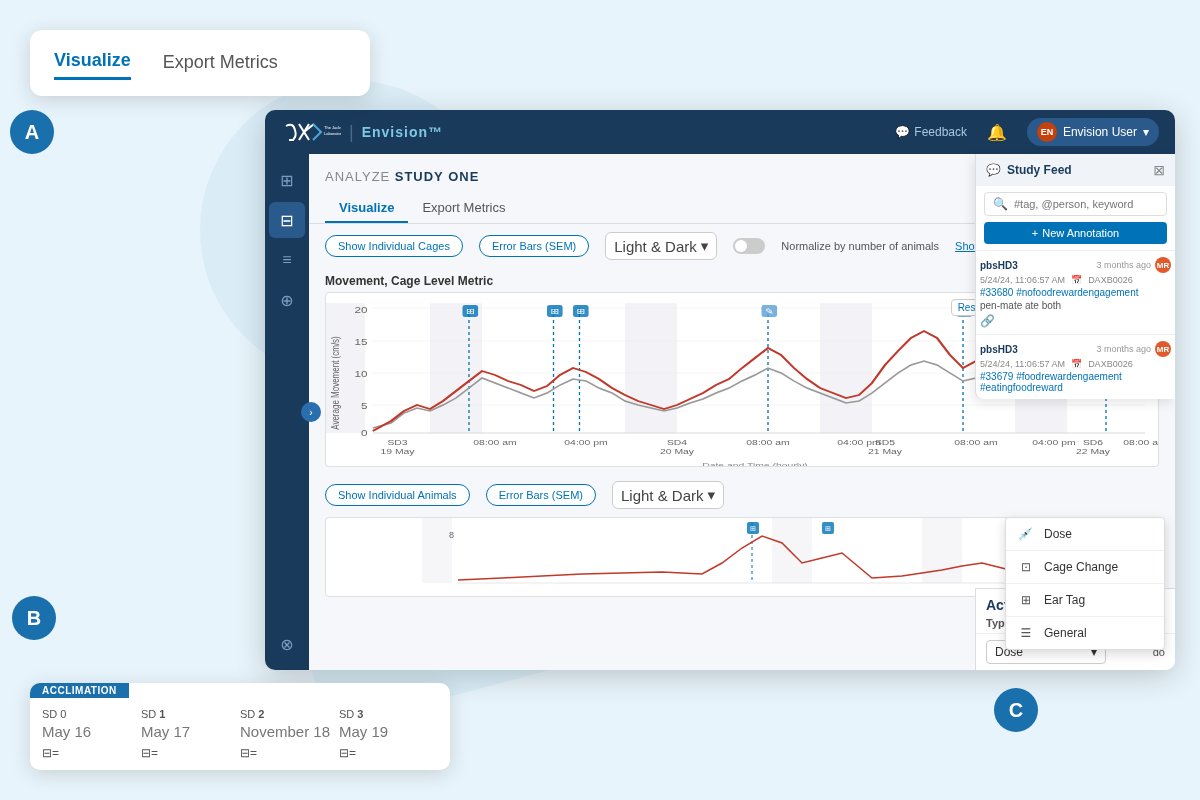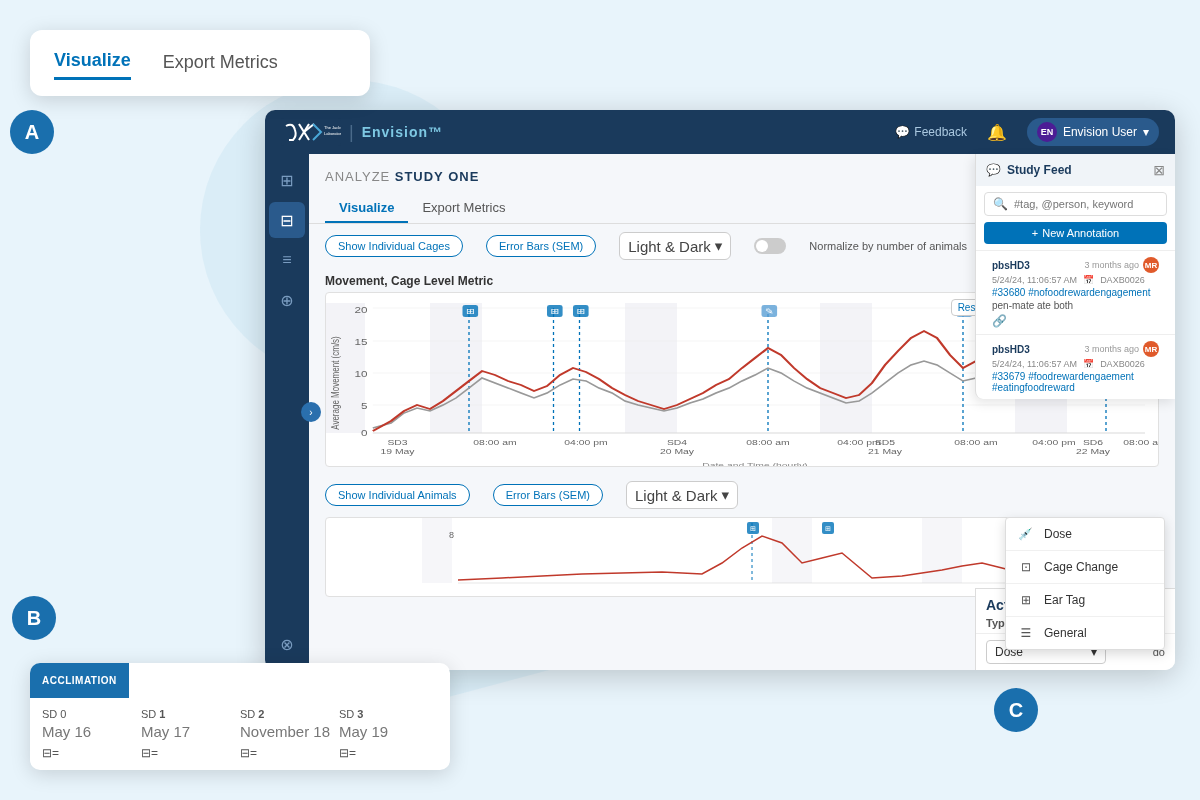--- a/index.html
+++ b/index.html
@@ -122,21 +122,21 @@
       font-size: 12px;
       display: flex;
       align-items: center;
       gap: 6px;
       cursor: pointer;
     }
     .user-avatar {
       width: 20px;
       height: 20px;
       border-radius: 50%;
-      background: #4c1d95;
+      background: #c2410c;
       display: flex;
       align-items: center;
       justify-content: center;
       font-size: 9px;
       font-weight: 700;
       color: white;
     }
 
     
     .app-body {
@@ -240,21 +240,21 @@
     .sub-tab.active {
       color: #0072b8;
       border-bottom: 2px solid #0072b8;
       font-weight: 600;
     }
 
     
     .chart-controls {
       display: flex;
       align-items: center;
-      gap: 23px;
+      gap: 16px;
       padding: 8px 16px;
       flex-wrap: wrap;
     }
     .ctrl-btn {
       border: 1px solid #0072b8;
       border-radius: 16px;
       padding: 4px 12px;
       font-size: 11px;
       color: #0072b8;
       background: white;
@@ -410,21 +410,21 @@
       font-size: 11px;
       cursor: pointer;
       display: flex;
       align-items: center;
       justify-content: center;
       gap: 4px;
     }
 
     
     .feed-entry {
-      padding: 6px 16px;
+      padding: 6px 4px;
       border-top: 1px solid #eee;
       font-size: 10px;
     }
     .feed-entry-header {
       display: flex;
       justify-content: space-between;
       align-items: center;
       margin-bottom: 2px;
     }
     .feed-username { font-weight: 600; color: #1a3a5c; }
@@ -537,21 +537,21 @@
       border-radius: 10px;
       box-shadow: 0 4px 20px rgba(0,0,0,0.15);
       padding: 0;
       overflow: hidden;
       z-index: 10;
     }
     .panel-b-header {
       display: flex;
     }
     .phase-header {
-      padding: 12px 12px;
+      padding: 2px 12px;
       font-size: 10px;
       font-weight: 700;
       letter-spacing: 0.5px;
       color: white;
     }
     .phase-acclimation { background: #1a6fad; }
     .phase-dosing { background: #2a9fd6; flex: 1; }
     .timeline-row {
       display: flex;
       padding: 10px 12px;

